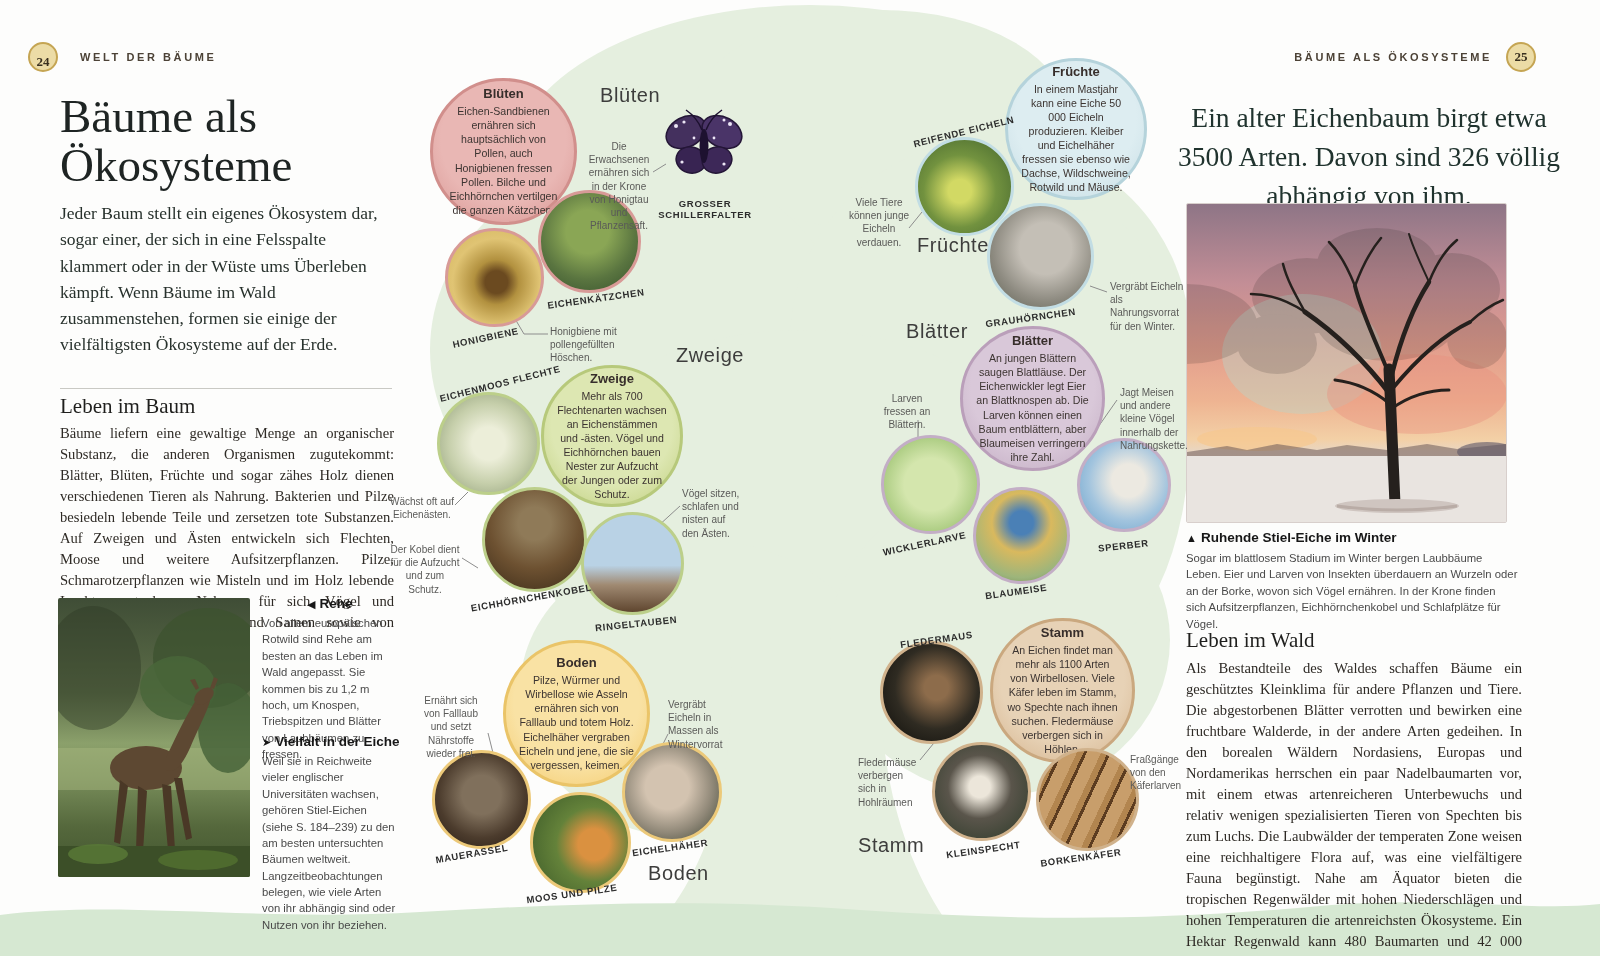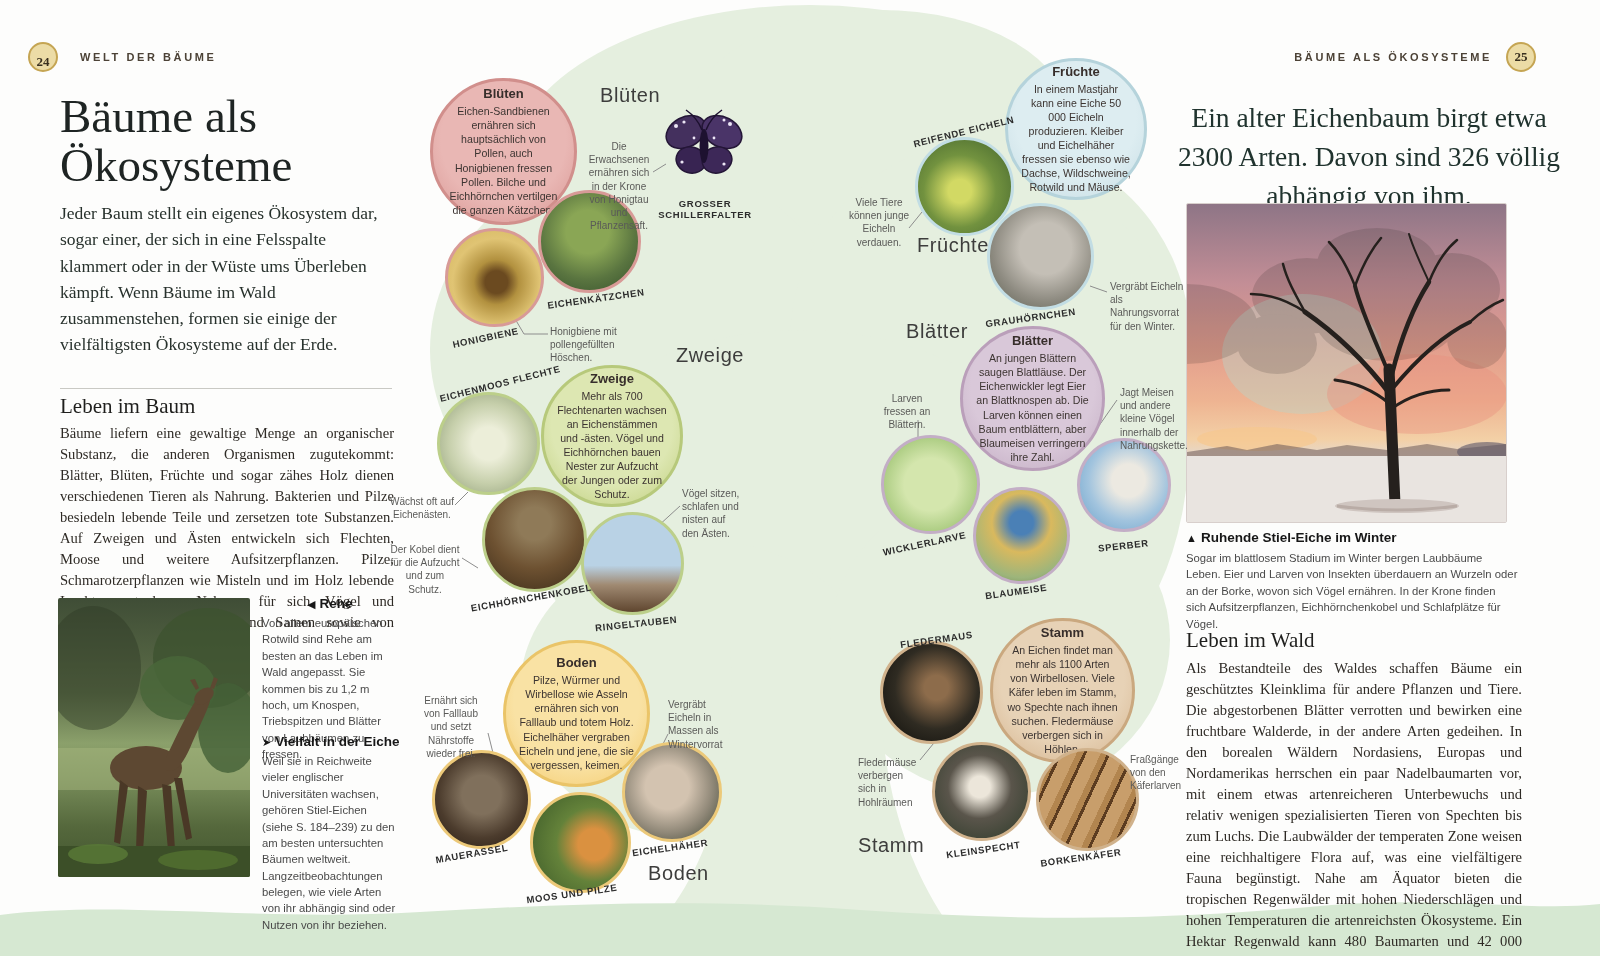--- a/index.html
+++ b/index.html
@@ -265,21 +265,21 @@
   <div class="anno ar" style="left:876px;top:392px;width:62px;">Larven fressen an Blättern.</div>
   <div class="anno" style="left:1120px;top:386px;width:70px;">Jagt Meisen und andere kleine Vögel innerhalb der Nahrungskette.</div>
   <div class="anno" style="left:858px;top:756px;width:62px;">Fledermäuse verbergen sich in Hohlräumen</div>
   <div class="anno" style="left:1130px;top:753px;width:60px;">Fraßgänge von den Käferlarven</div>
 
   <div class="runhead" style="left:1180px;top:51px;width:312px;text-align:right;">BÄUME ALS ÖKOSYSTEME</div>
   <div class="badge" style="left:1506px;top:42px;">
     <span>25</span>
   </div>
 
-  <div class="quote" style="left:1168px;top:98px;width:402px;">Ein alter Eichenbaum birgt etwa 2300 Arten. Davon sind 326 völlig abhängig von ihm.</div>
+  <div class="quote" style="left:1168px;top:98px;width:402px;">Ein alter Eichenbaum birgt etwa 3500 Arten. Davon sind 326 völlig abhängig von ihm.</div>
 
   <div class="photo-frame" style="left:1186px;top:203px;width:319px;height:318px;border:1px solid #d8cfcc;">
     <svg width="319" height="318" viewBox="0 0 319 318">
       <defs>
         <linearGradient id="sky" x1="0" y1="0" x2="0" y2="1">
           <stop offset="0" stop-color="#8e7586"></stop>
             <stop offset="0.25" stop-color="#c38e96"></stop>
           <stop offset="0.45" stop-color="#e29d8d"></stop>
             <stop offset="0.62" stop-color="#eeb492"></stop>
           <stop offset="0.74" stop-color="#f3d0a6"></stop>

